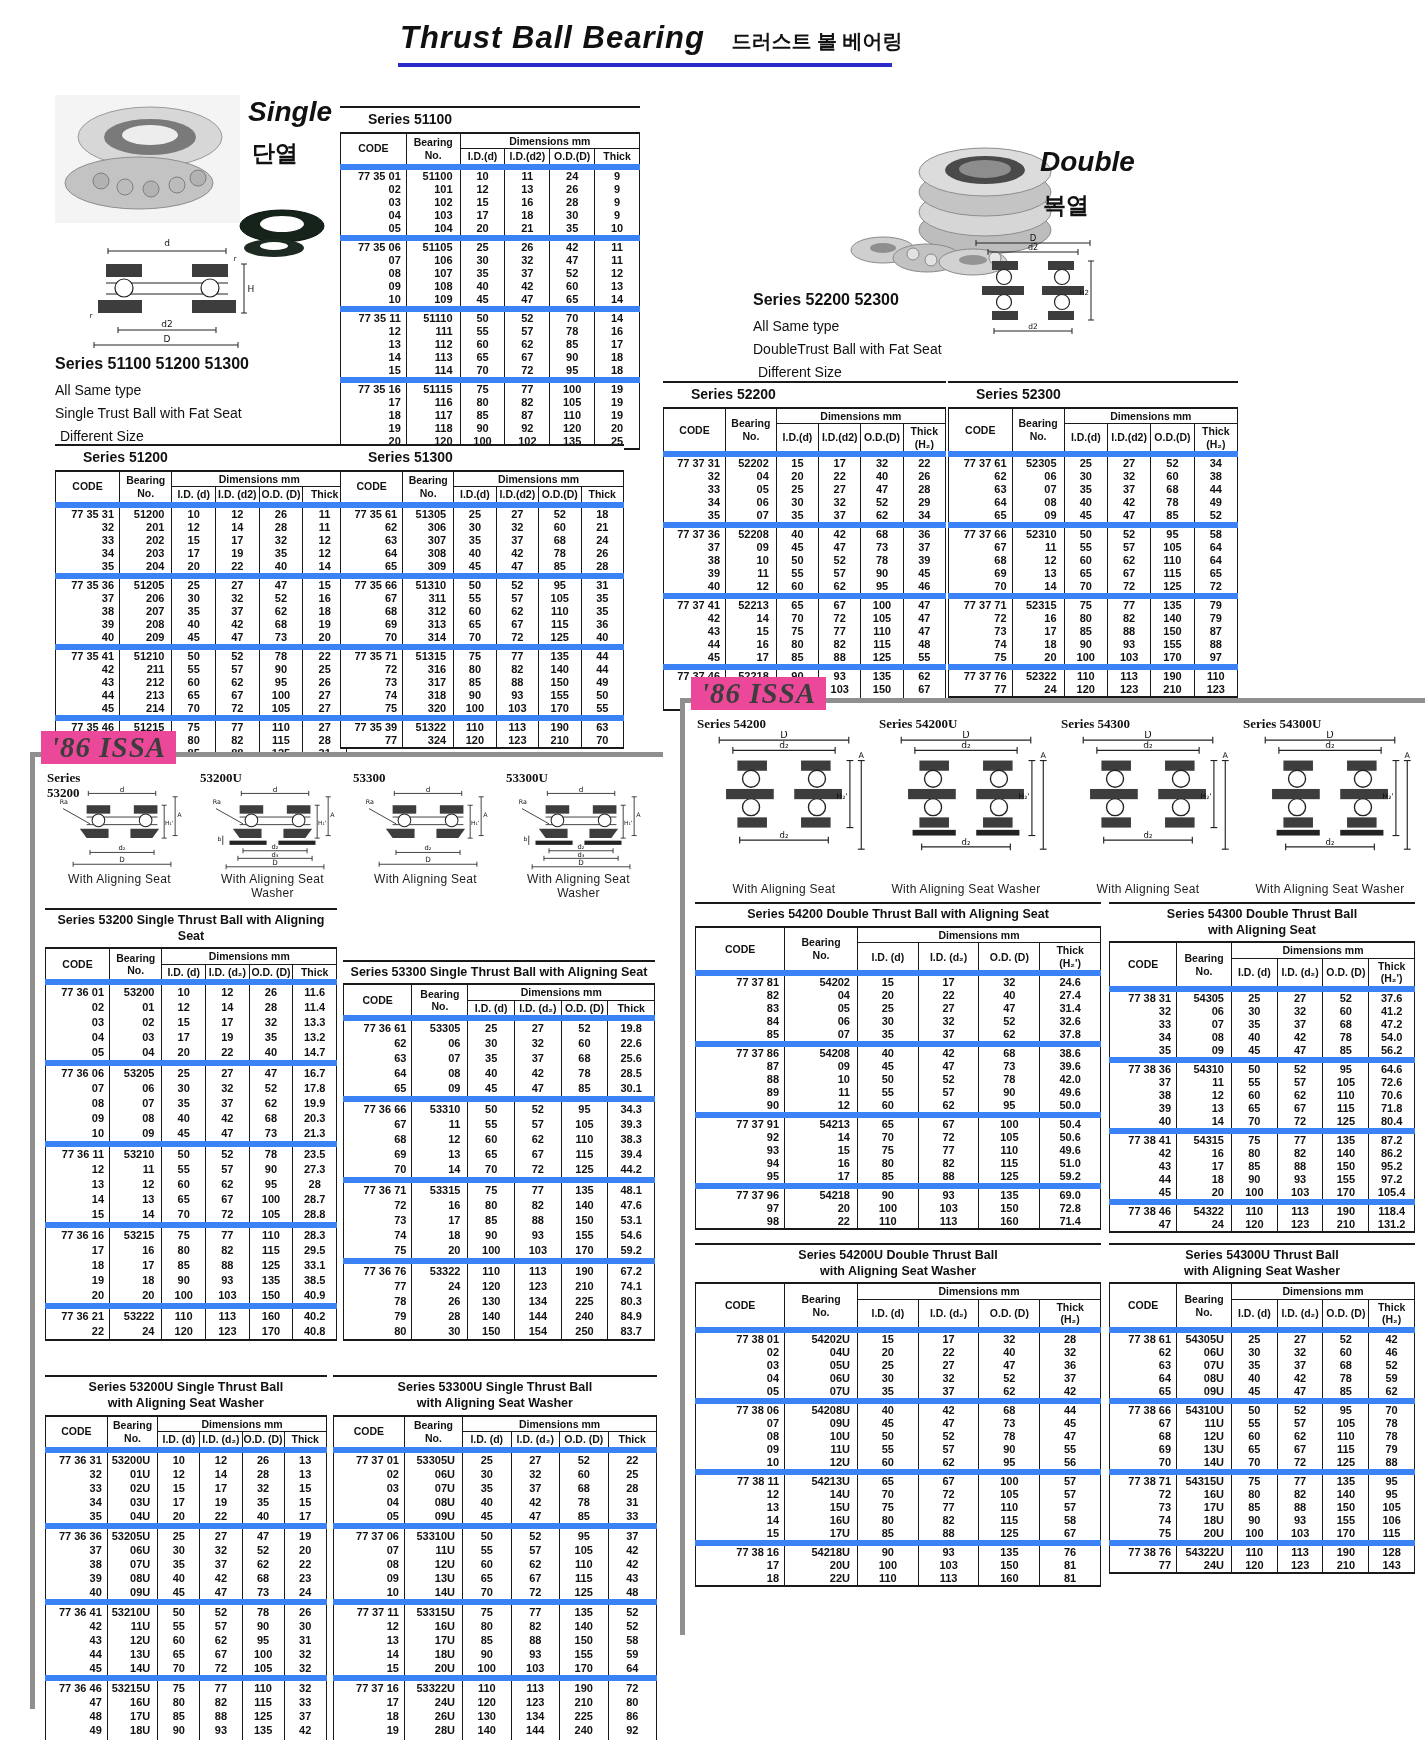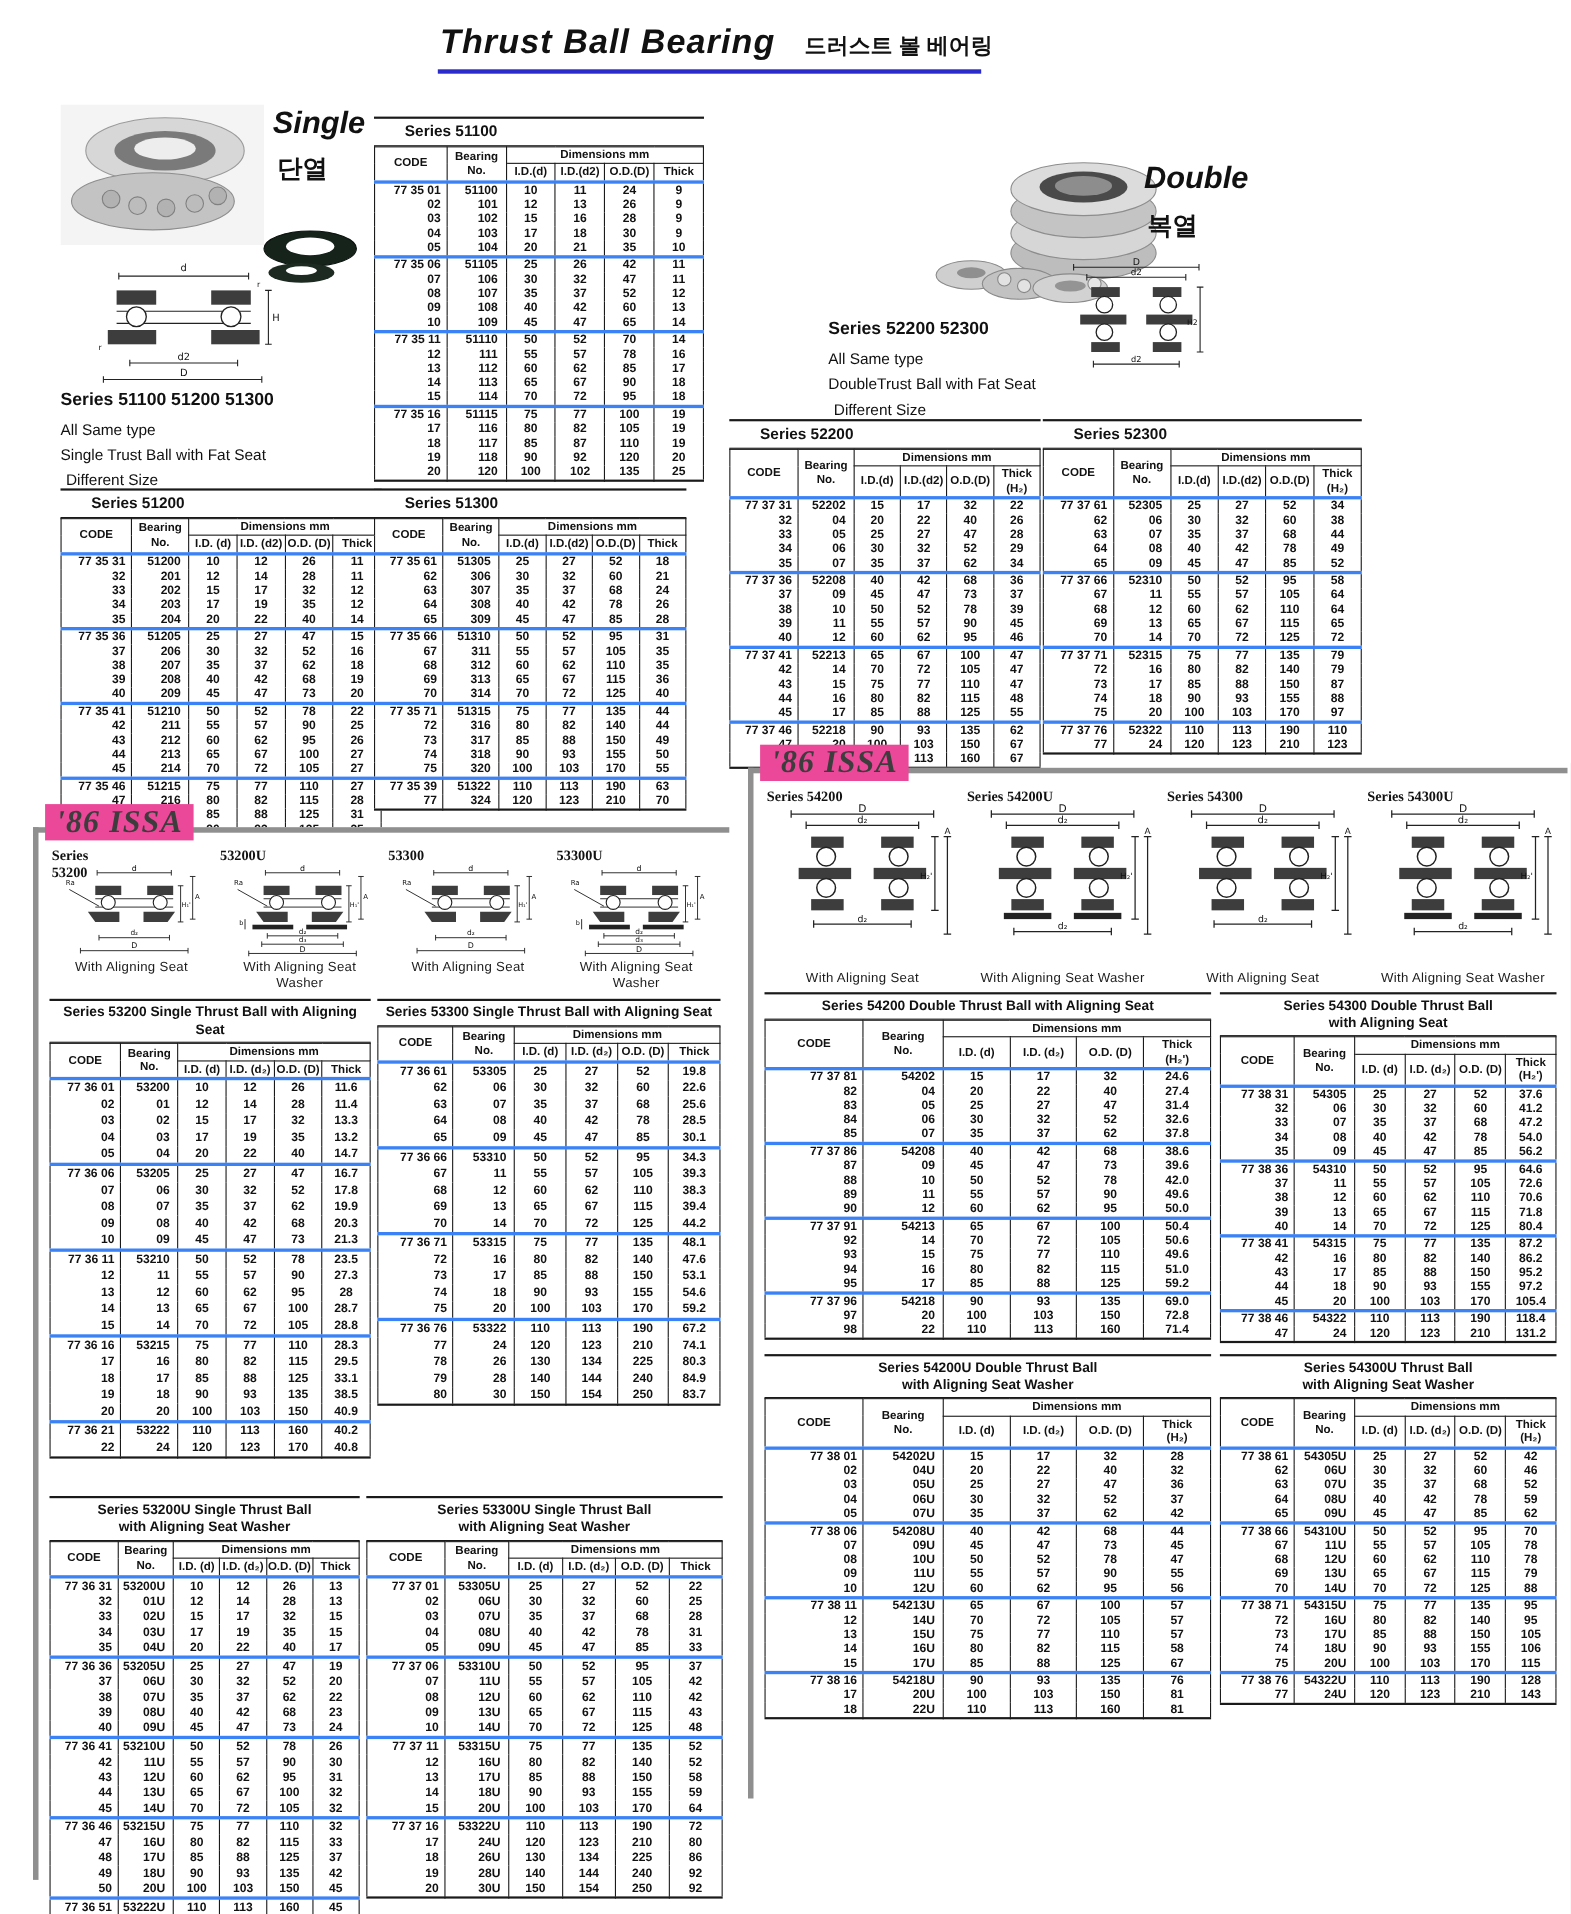--- a/index.html
+++ b/index.html
@@ -25,21 +25,21 @@
   .btable.left-title .t-title{text-align:left;padding-left:28px;font-size:14px;}
   .btable table{width:100%;border-collapse:collapse;border-left:1px solid #1a1a1a;
       border-right:1px solid #1a1a1a;border-bottom:2px solid #1a1a1a;table-layout:fixed;}
   .btable th{border:1px solid #1a1a1a;font-weight:bold;font-size:10.5px;padding:1px 1px;
       white-space:pre-line;line-height:1.2;}
   .btable thead tr:last-child th{border-bottom:2px solid #1a1a1a;}
   .btable td{font-size:11px;font-weight:bold;text-align:center;padding:0 2px;line-height:var(--rh,13px);
       border-left:1px solid #1a1a1a;overflow:hidden;}
   .btable td.c0{text-align:right;padding-right:5px;white-space:pre;}
   .btable td.c1{text-align:right;padding-right:7px;}
-  .btable tbody{border-top:3px solid #3b82f6;padding-left:28px;}
+  .btable tbody{border-top:6px solid #3b82f6;padding-left:28px;}
   .btable.tall{--rh:15px;}
   .btable.mid{--rh:14px;}
   
   .issa-box{position:absolute;border-top:5px solid #8f8f8f;border-left:5px solid #8f8f8f;background:#fff;}
   .issa-label{position:absolute;left:6px;top:-26px;background:#ec4899;padding:0 10px;
       font-family:"Liberation Serif",serif;font-style:italic;font-weight:bold;font-size:29px;color:#3d3d3d;letter-spacing:1px;}
   .issa-inner{position:relative;padding:14px 6px 0 10px;}
   .diag-row{display:flex;align-items:flex-start;}
   .diag-cell{text-align:center;position:relative;}
   .diag-cell .d-title{font-family:"Liberation Serif",serif;font-weight:bold;font-size:13px;
@@ -1247,21 +1247,21 @@
                 <line x1="122" y1="84" x2="122" y2="90" stroke="#222" stroke-width="1"></line>
                 <text x="78" y="85" font-size="8" fill="#111" text-anchor="middle" font-family="DejaVu Sans, sans-serif">d₃</text>
                 <line x1="20" y1="97" x2="136" y2="97" stroke="#222" stroke-width="1"></line>
                 <line x1="20" y1="94" x2="20" y2="100" stroke="#222" stroke-width="1"></line>
                 <line x1="136" y1="94" x2="136" y2="100" stroke="#222" stroke-width="1"></line>
                 <text x="78" y="95" font-size="8.5" fill="#111" text-anchor="middle" font-family="DejaVu Sans, sans-serif">D</text>
               </svg></div>
             <div class="d-caption">With Aligning Seat Washer</div>
           </div>
         </div>
-      <div class="tables-row" style="gap:6px;margin-top:8px;">
+      <div class="tables-row" style="gap:6px;margin-top:8px;align-items:flex-end;">
         <div class="btable tall" style="width:292px;">
             <div class="t-title">Series 53200 Single Thrust Ball with Aligning Seat</div>
             <table>
               <colgroup>
                 <col style="width: 22%;">
                 <col style="width: 18%;">
                 <col style="width: 15%;">
                 <col style="width: 15%;">
                 <col style="width: 15%;">
                 <col style="width: 15%;">

